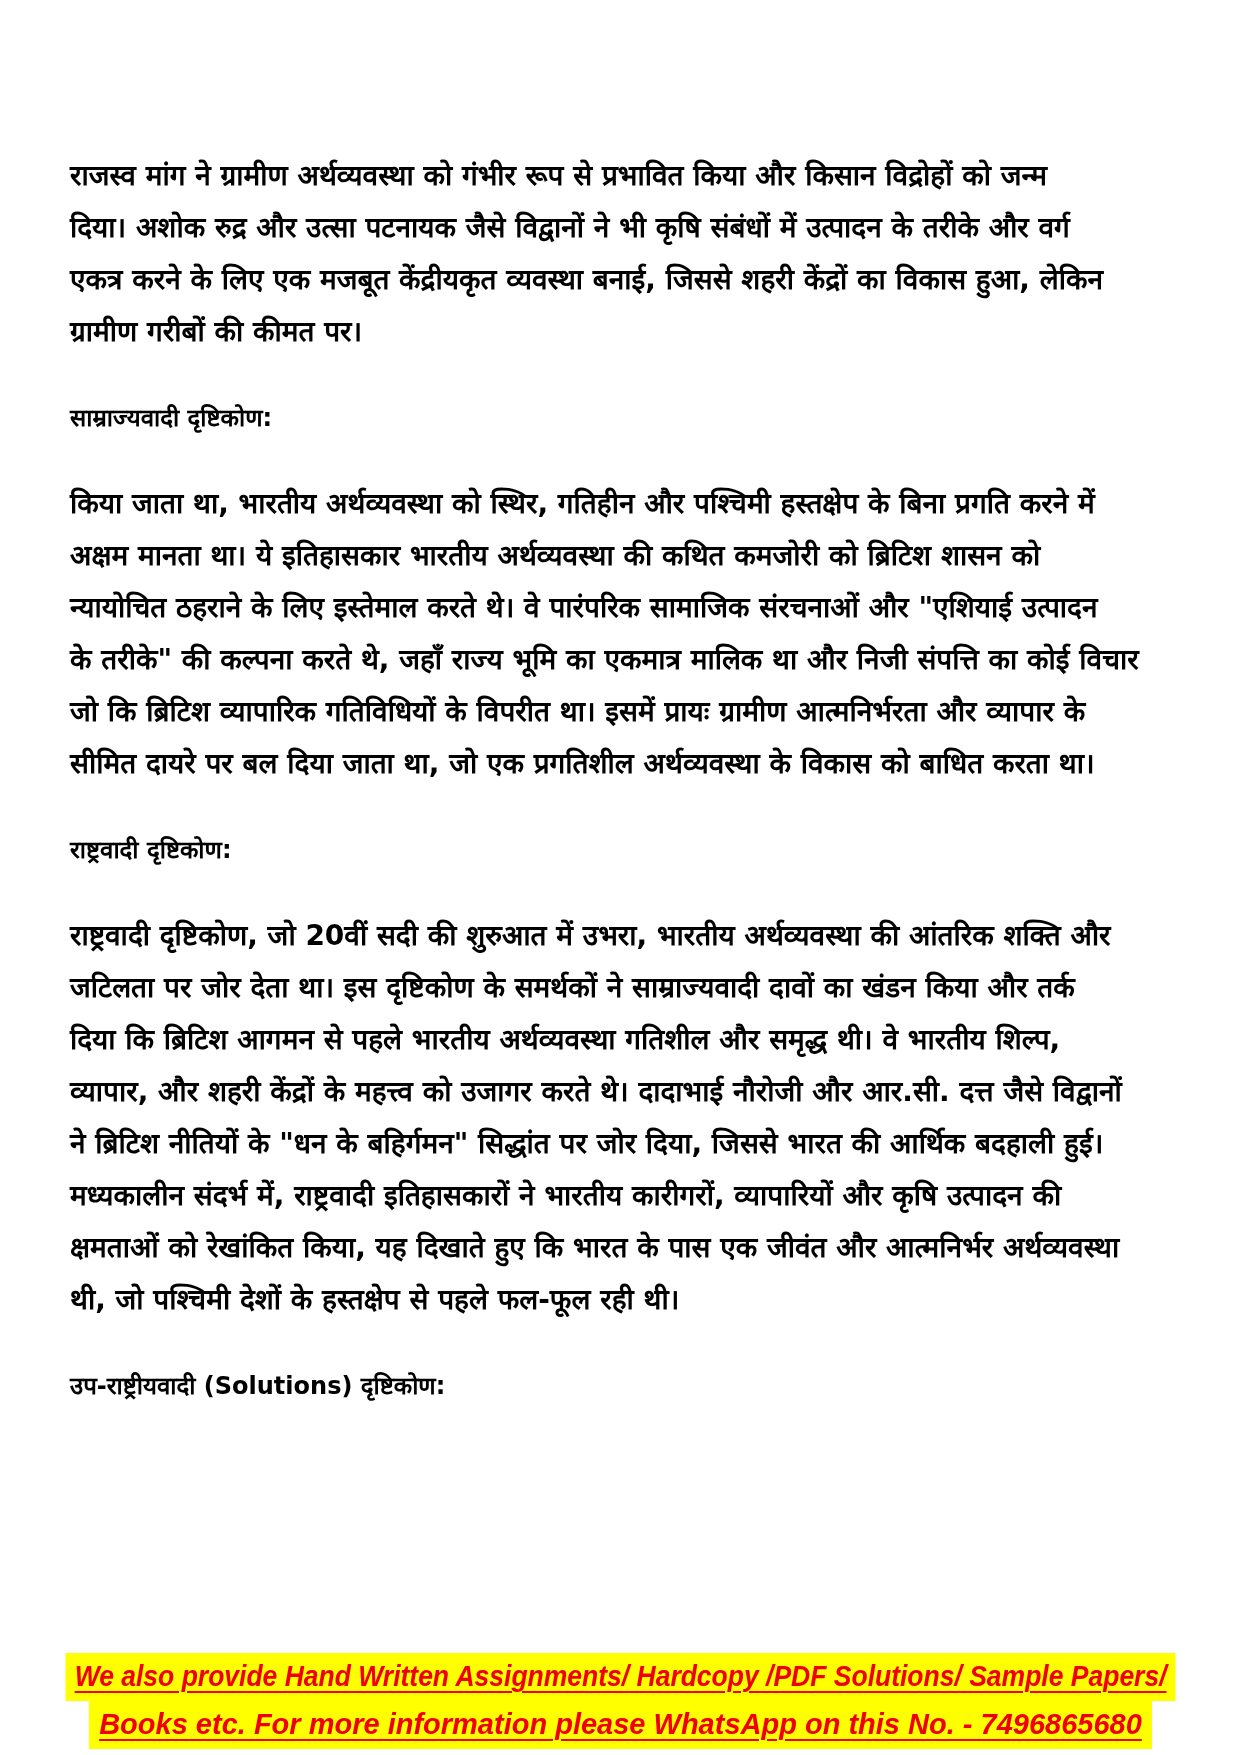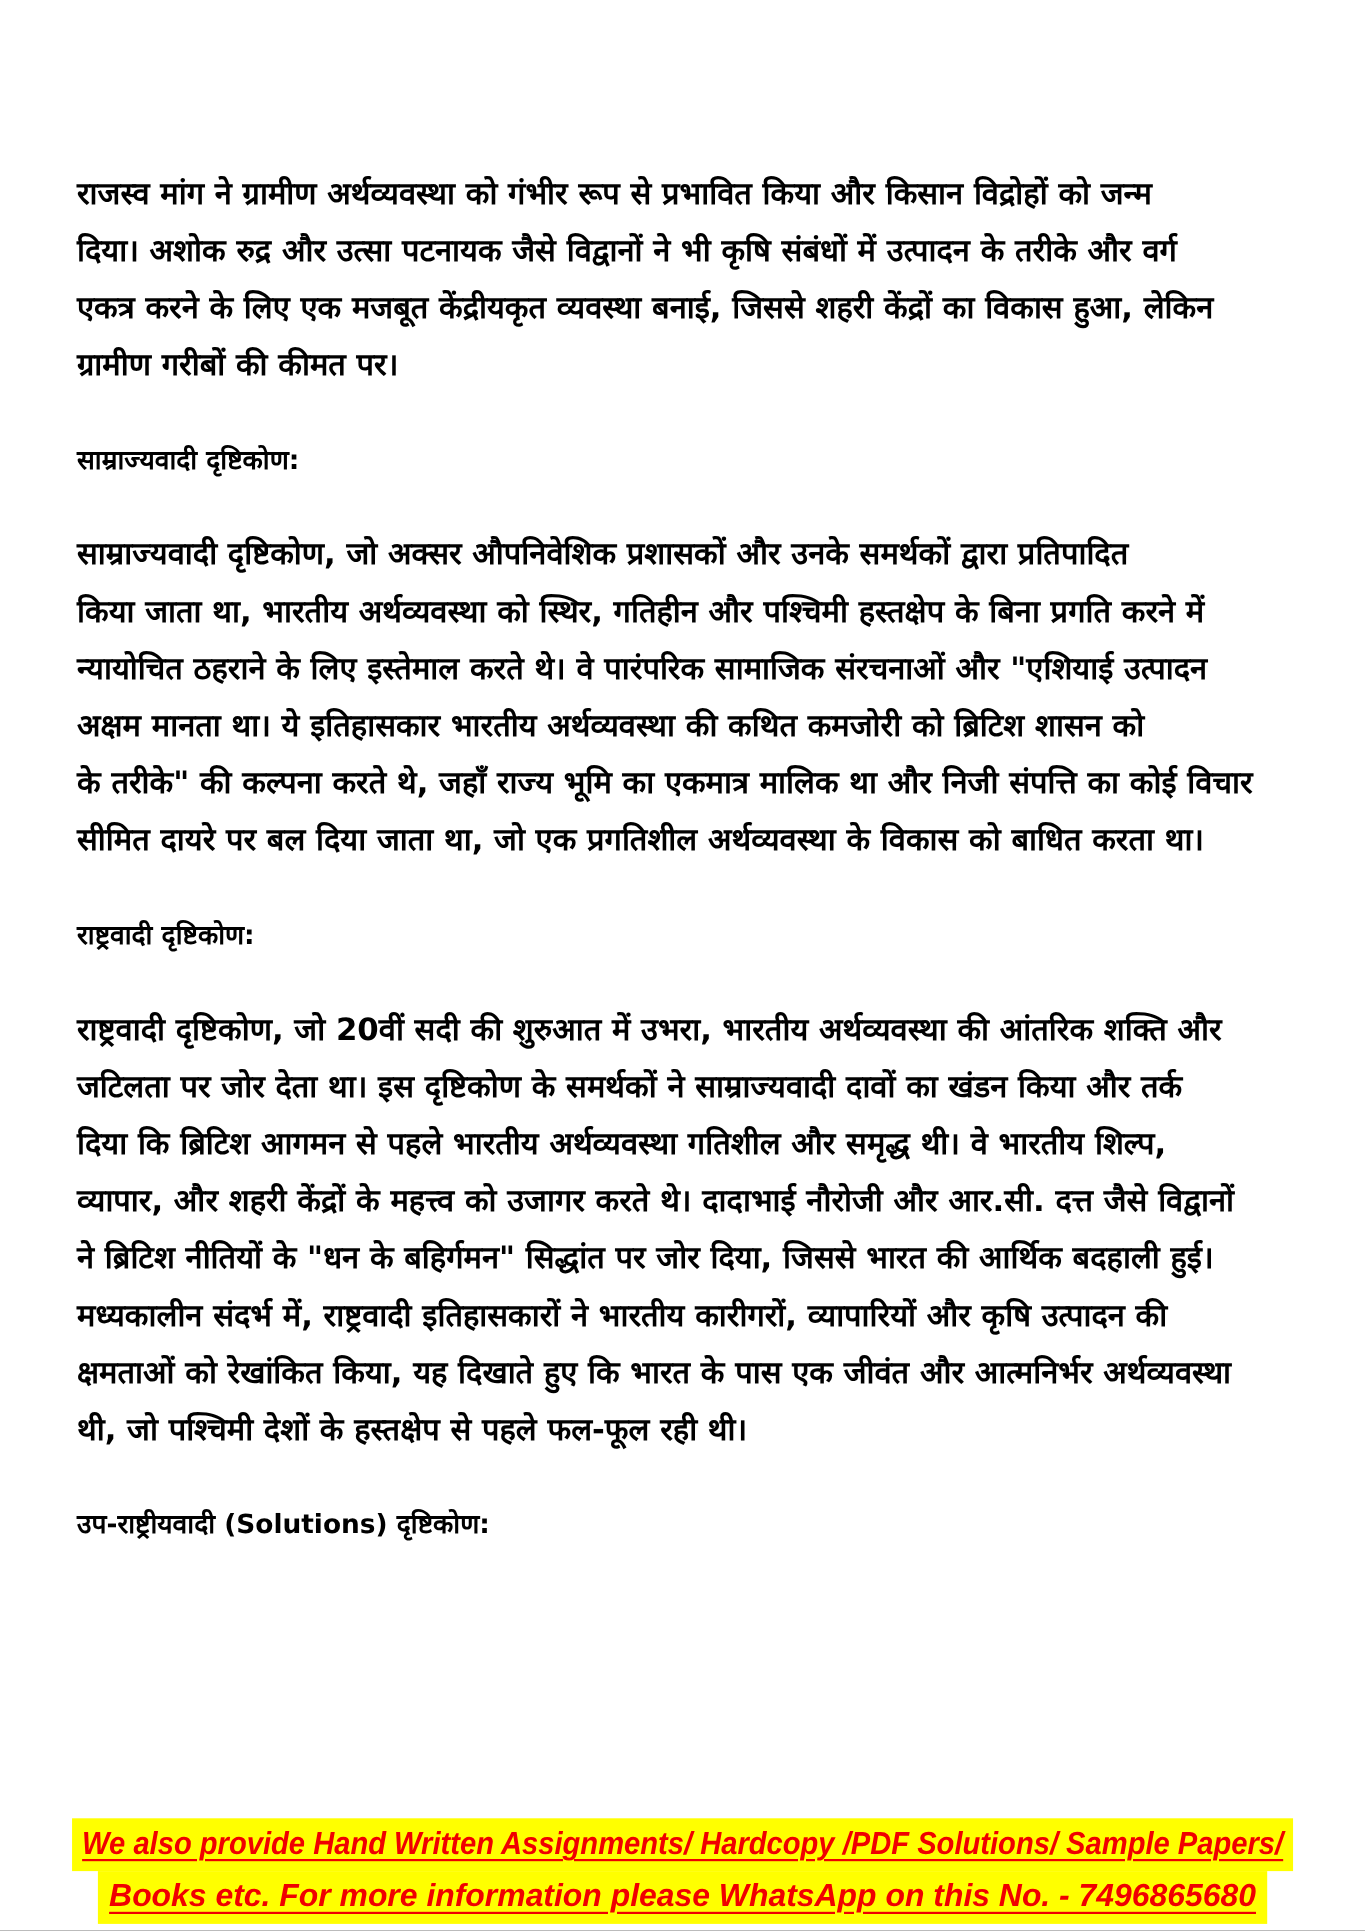--- a/index.html
+++ b/index.html
@@ -68,25 +68,25 @@
     <div class="para">
       <div class="line">राजस्व मांग ने ग्रामीण अर्थव्यवस्था को गंभीर रूप से प्रभावित किया और किसान विद्रोहों को जन्म</div>
       <div class="line">दिया। अशोक रुद्र और उत्सा पटनायक जैसे विद्वानों ने भी कृषि संबंधों में उत्पादन के तरीके और वर्ग</div>
       <div class="line">एकत्र करने के लिए एक मजबूत केंद्रीयकृत व्यवस्था बनाई, जिससे शहरी केंद्रों का विकास हुआ, लेकिन</div>
       <div class="line">ग्रामीण गरीबों की कीमत पर।</div>
     </div>
 
     <div class="heading">साम्राज्यवादी दृष्टिकोण:</div>
 
     <div class="para">
-      <div class="line">साम्राज्यवादी दृष्टिकोण, जो अक्सर औपनिवेशिक प्रशासकों और उनके समर्थकों द्वारा प्रतिपादित</div>
       <div class="line">किया जाता था, भारतीय अर्थव्यवस्था को स्थिर, गतिहीन और पश्चिमी हस्तक्षेप के बिना प्रगति करने में</div>
+      <div class="line">अक्षम मानता था। ये इतिहासकार भारतीय अर्थव्यवस्था की कथित कमजोरी को ब्रिटिश शासन को</div>
       <div class="line">न्यायोचित ठहराने के लिए इस्तेमाल करते थे। वे पारंपरिक सामाजिक संरचनाओं और "एशियाई उत्पादन</div>
-      <div class="line">अक्षम मानता था। ये इतिहासकार भारतीय अर्थव्यवस्था की कथित कमजोरी को ब्रिटिश शासन को</div>
       <div class="line">के तरीके" की कल्पना करते थे, जहाँ राज्य भूमि का एकमात्र मालिक था और निजी संपत्ति का कोई विचार</div>
+      <div class="line">जो कि ब्रिटिश व्यापारिक गतिविधियों के विपरीत था। इसमें प्रायः ग्रामीण आत्मनिर्भरता और व्यापार के</div>
       <div class="line">सीमित दायरे पर बल दिया जाता था, जो एक प्रगतिशील अर्थव्यवस्था के विकास को बाधित करता था।</div>
     </div>
 
     <div class="heading">राष्ट्रवादी दृष्टिकोण:</div>
 
     <div class="para">
       <div class="line">राष्ट्रवादी दृष्टिकोण, जो 20वीं सदी की शुरुआत में उभरा, भारतीय अर्थव्यवस्था की आंतरिक शक्ति और</div>
       <div class="line">जटिलता पर जोर देता था। इस दृष्टिकोण के समर्थकों ने साम्राज्यवादी दावों का खंडन किया और तर्क</div>
       <div class="line">दिया कि ब्रिटिश आगमन से पहले भारतीय अर्थव्यवस्था गतिशील और समृद्ध थी। वे भारतीय शिल्प,</div>
       <div class="line">व्यापार, और शहरी केंद्रों के महत्त्व को उजागर करते थे। दादाभाई नौरोजी और आर.सी. दत्त जैसे विद्वानों</div>

